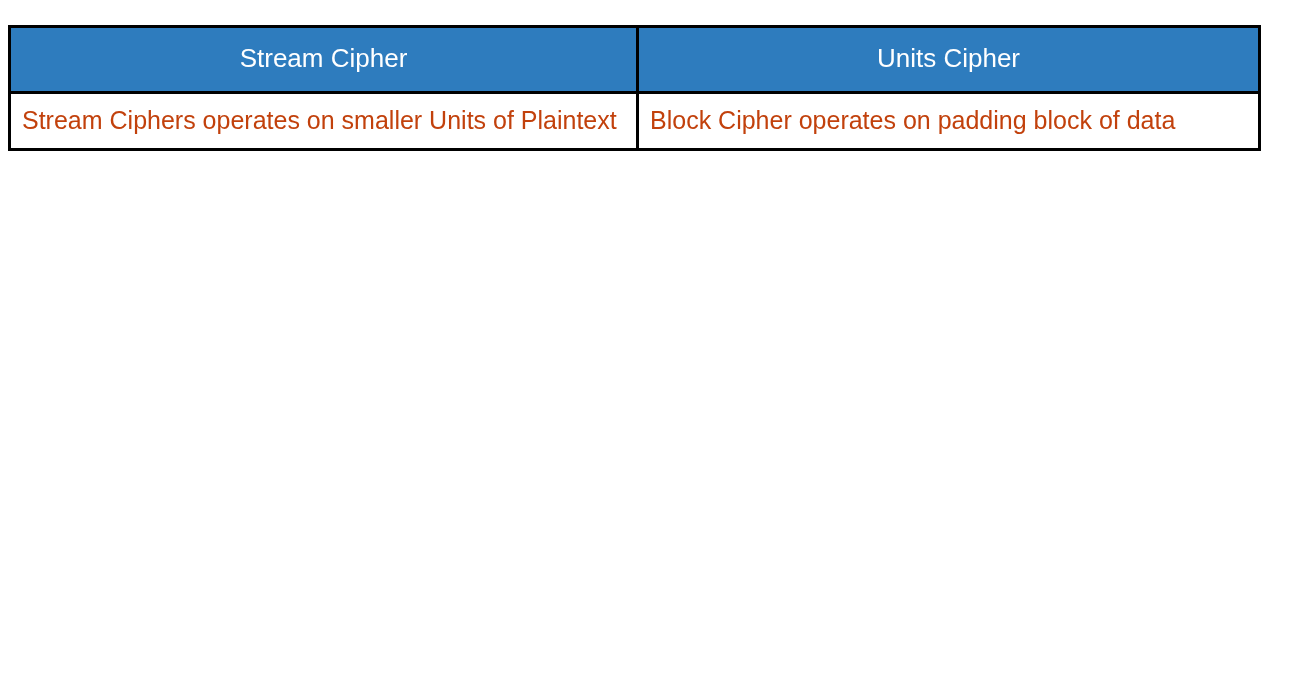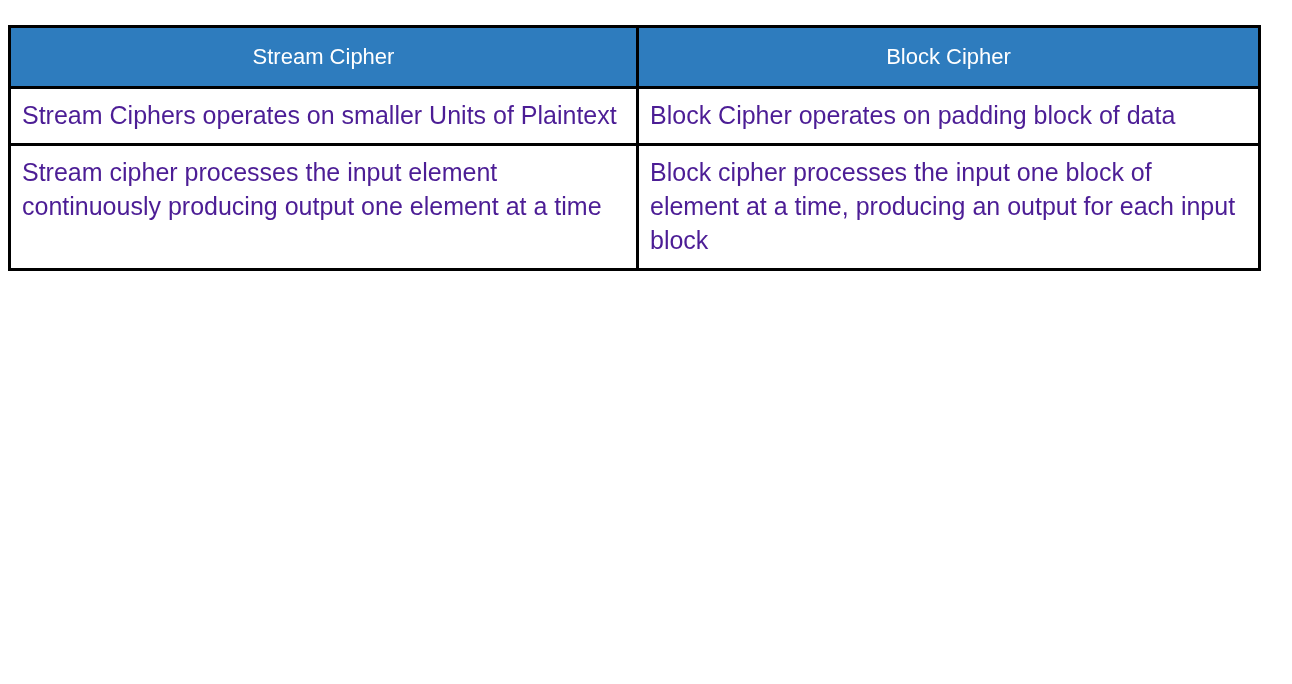--- a/index.html
+++ b/index.html
@@ -34,29 +34,29 @@
   #comparison-table th,
   #comparison-table td {
     border: 3px solid #000000;
     vertical-align: top;
     box-sizing: border-box;
   }
   #comparison-table th {
     background: #2E7CBE;
     color: #ffffff;
     font-weight: normal;
-    font-size: 22px;
+    font-size: 26px;
     line-height: 1.15;
     text-align: center;
     padding: 16px 10px 17px 10px;
     vertical-align: middle;
   }
   #comparison-table td {
     background: #ffffff;
-    color: #4c1d95;
+    color: #c2410c;
     font-size: 25px;
     line-height: 34px;
     text-align: left;
     padding: 9px 12px 11px 11px;
     letter-spacing: 0px;
   }
   .cell-text {
     display: block;
     white-space: pre-line;
   }
@@ -70,37 +70,29 @@
     <colgroup>
       <col class="col-left">
       <col class="col-right">
     </colgroup>
     <thead>
       <tr>
         <th>
           <span class="cell-text">Stream Cipher</span>
         </th>
         <th>
-          <span class="cell-text">Block Cipher</span>
+          <span class="cell-text">Units Cipher</span>
         </th>
       </tr>
     </thead>
     <tbody>
       <tr>
         <td>
           <span class="cell-text">Stream Ciphers operates on smaller Units of Plaintext</span>
         </td>
         <td>
           <span class="cell-text">Block Cipher operates on padding block of data</span>
         </td>
       </tr>
-      <tr>
-        <td>
-          <span class="cell-text">Stream cipher processes the input element continuously producing output one element at a time</span>
-        </td>
-        <td>
-          <span class="cell-text">Block cipher processes the input one block of element at a time, producing an output for each input block</span>
-        </td>
-      </tr>
     </tbody>
   </table>
 
 </div>
 
 </body></html>

